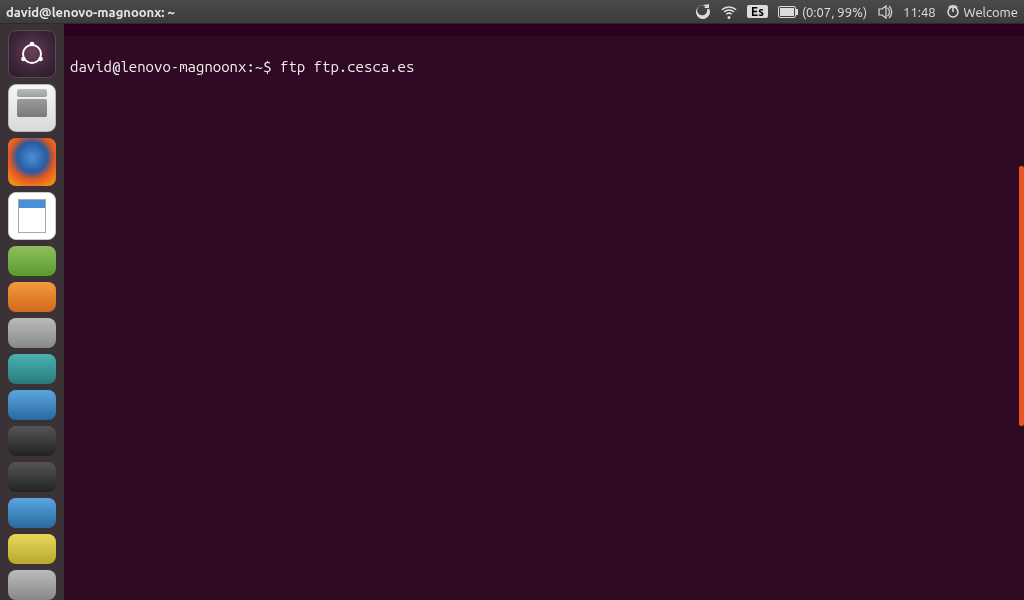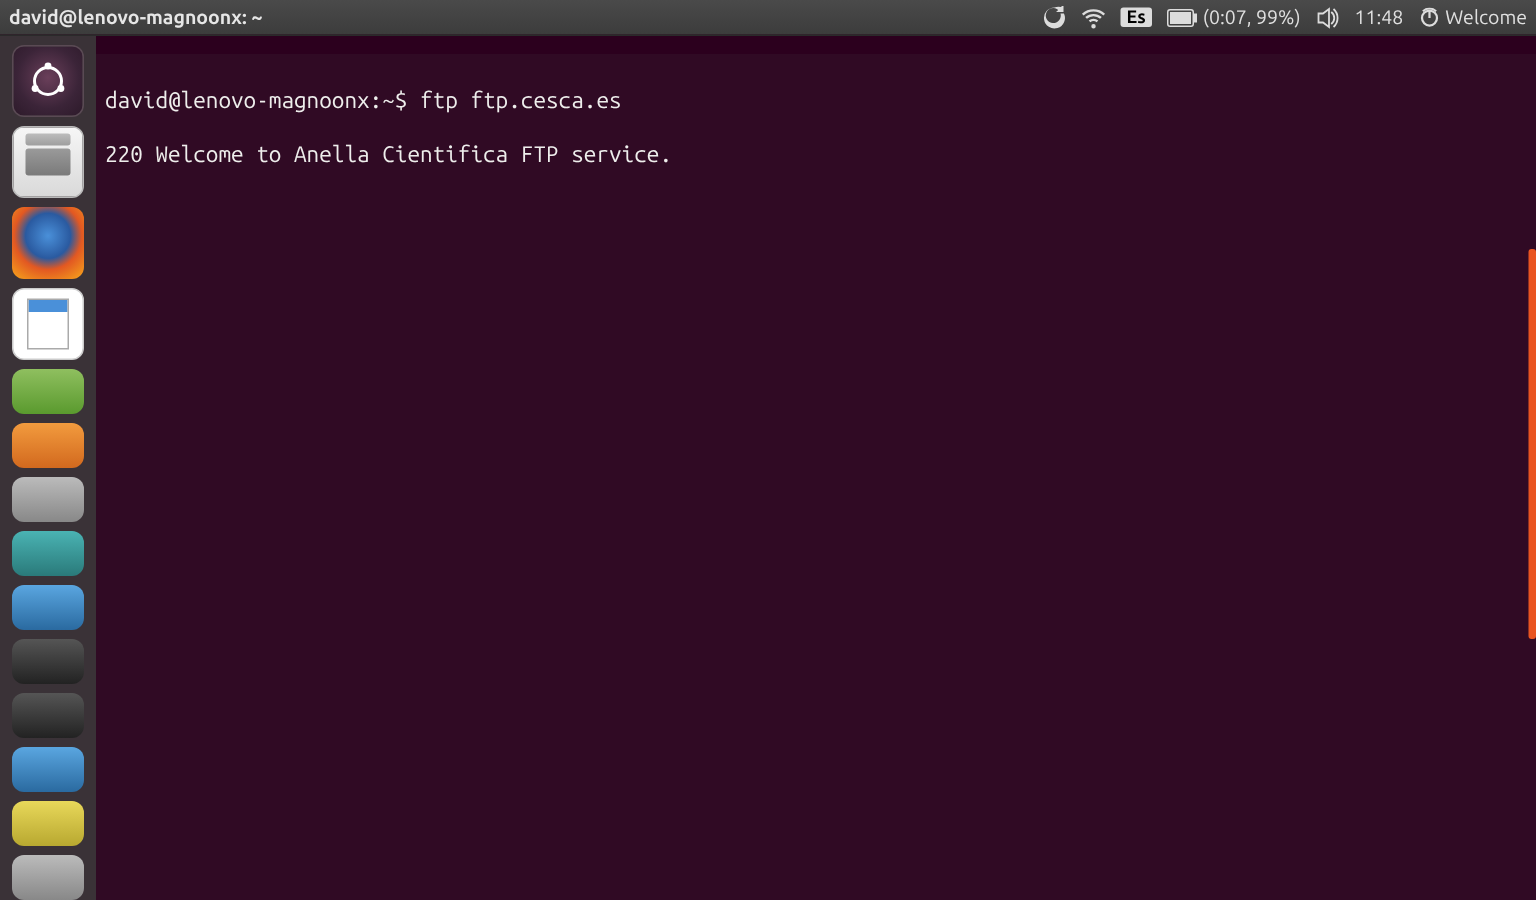--- a/index.html
+++ b/index.html
@@ -201,15 +201,14 @@
   <div class="licon small generic dark"></div>
   <div class="licon small generic dark"></div>
   <div class="licon small generic blue"></div>
   <div class="licon small generic yellow"></div>
   <div class="licon small generic grey"></div>
 
 </div>
 
 <div class="terminal">
 <span class="line">david@lenovo-magnoonx:~$ ftp ftp.cesca.es</span>
-<span class="line">220 Welcome to Anella Cientifica FTP service.</span>
   <div class="scrollbar"></div>
 </div>
 
 </body></html>

